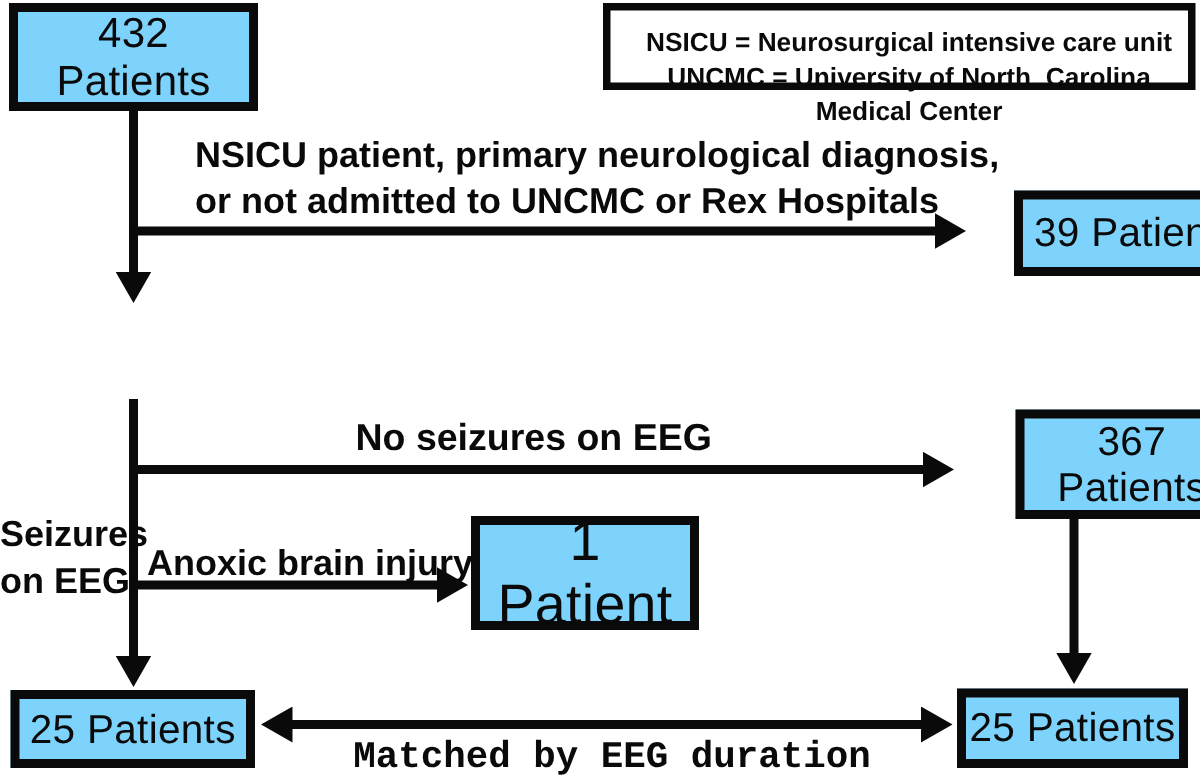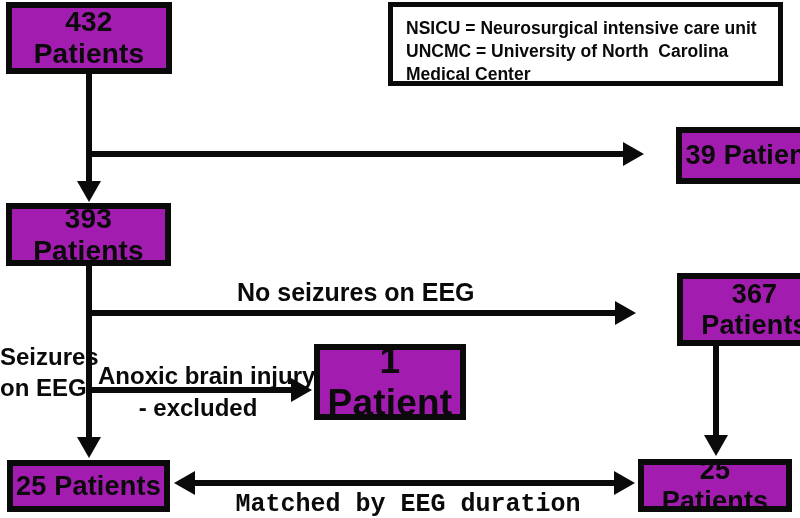--- a/index.html
+++ b/index.html
@@ -2,23 +2,23 @@
 <html><head>
 <meta charset="utf-8">
 <style>
   html,body{margin:0;padding:0;background:#fff;}
   .stage{
     position:relative;width:800px;height:518px;background:#ffffff;overflow:hidden;
     font-family:"Liberation Sans",sans-serif;color:#0a0a0a;font-weight:700;
   }
   .stage svg{position:absolute;left:0;top:0;width:800px;height:518px;}
   .node{
-    position:absolute;box-sizing:border-box;background:#a21caf;border:6px solid #0a0a0a;
+    position:absolute;box-sizing:border-box;background:#7dd3fc;border:6px solid #0a0a0a;
     display:flex;align-items:center;justify-content:center;text-align:center;
-    font-weight:700;letter-spacing:0.2px;
+    font-weight:400;letter-spacing:0.2px;
   }
   .lbl{position:absolute;font-weight:700;white-space:nowrap;}
   .legend{
     position:absolute;box-sizing:border-box;background:#ffffff;border:5px solid #0a0a0a;
     padding:10px 0 0 13px;
   }
   .legend div{font-size:17.5px;line-height:23px;font-weight:700;white-space:pre-wrap;}
 </style>
 </head>
 <body>
@@ -37,57 +37,57 @@
     <path d="M89,313 H618" stroke="#0a0a0a" stroke-width="6" fill="none" marker-end="url(#ah)"></path>
     <path d="M89,390 H294" stroke="#0a0a0a" stroke-width="6" fill="none" marker-end="url(#ah)"></path>
     <path d="M716,346 V438" stroke="#0a0a0a" stroke-width="6" fill="none" marker-end="url(#ah)"></path>
     <path d="M192,483 H617" stroke="#0a0a0a" stroke-width="6" fill="none" marker-start="url(#ah)" marker-end="url(#ah)"></path>
   </svg>
 
   <div class="node" style="left:6px;top:2px;width:166px;height:72px;font-size:28px;">
     <span>432 Patients</span>
   </div>
 
-  <div class="legend" style="left:388px;top:2px;width:395px;height:84px;">
+  <div class="legend" style="left:402px;top:2px;width:395px;height:58px;text-align:center;">
     <div>NSICU = Neurosurgical intensive care unit</div>
     <div>UNCMC = University of North  Carolina Medical Center</div>
   </div>
 
   <div class="node" style="left:645px;top:127px;width:164px;height:57px;font-size:27px;margin-left:31px;">
     <span>39 Patients</span>
   </div>
 
-  <div class="node" style="left:6px;top:203px;width:165px;height:63px;font-size:28px;">
-    <span>393 Patients</span>
-  </div>
 
   <div class="node" style="left:639px;top:273px;width:155px;height:73px;font-size:27px;margin-left:38px;">
     <span>367 Patients</span>
   </div>
 
   <div class="node" style="left:314px;top:344px;width:152px;height:76px;font-size:37px;">
     <span>1 Patient</span>
   </div>
 
   <div class="node" style="left:7px;top:460px;width:163px;height:52px;font-size:27px;">
     <span>25 Patients</span>
   </div>
 
   <div class="node" style="left:638px;top:459px;width:154px;height:53px;font-size:27px;">
     <span>25 Patients</span>
   </div>
 
+  <div class="lbl" style="left:130px;top:88px;font-size:24px;line-height:31px;">
+    <div>NSICU patient, primary neurological diagnosis,</div>
+    <div>or not admitted to UNCMC or Rex Hospitals</div>
+  </div>
 
   <div class="lbl" style="left:237px;top:278px;font-size:25px;">No seizures on EEG</div>
 
   <div class="lbl" style="left:0px;top:341px;width:85px;text-align:left;font-size:24px;line-height:31px;">
     <div>Seizures</div>
     <div>on EEG</div>
   </div>
 
   <div class="lbl" style="left:98px;top:360px;width:200px;text-align:center;font-size:24px;line-height:32px;">
     <div>Anoxic brain injury</div>
-    <div>- excluded</div>
   </div>
 
   <div class="lbl" style="left:208px;top:490px;width:400px;text-align:center;font-size:25px;font-family:Liberation Mono, monospace;">Matched by EEG duration</div>
 
 </div>
 
 </body></html>

